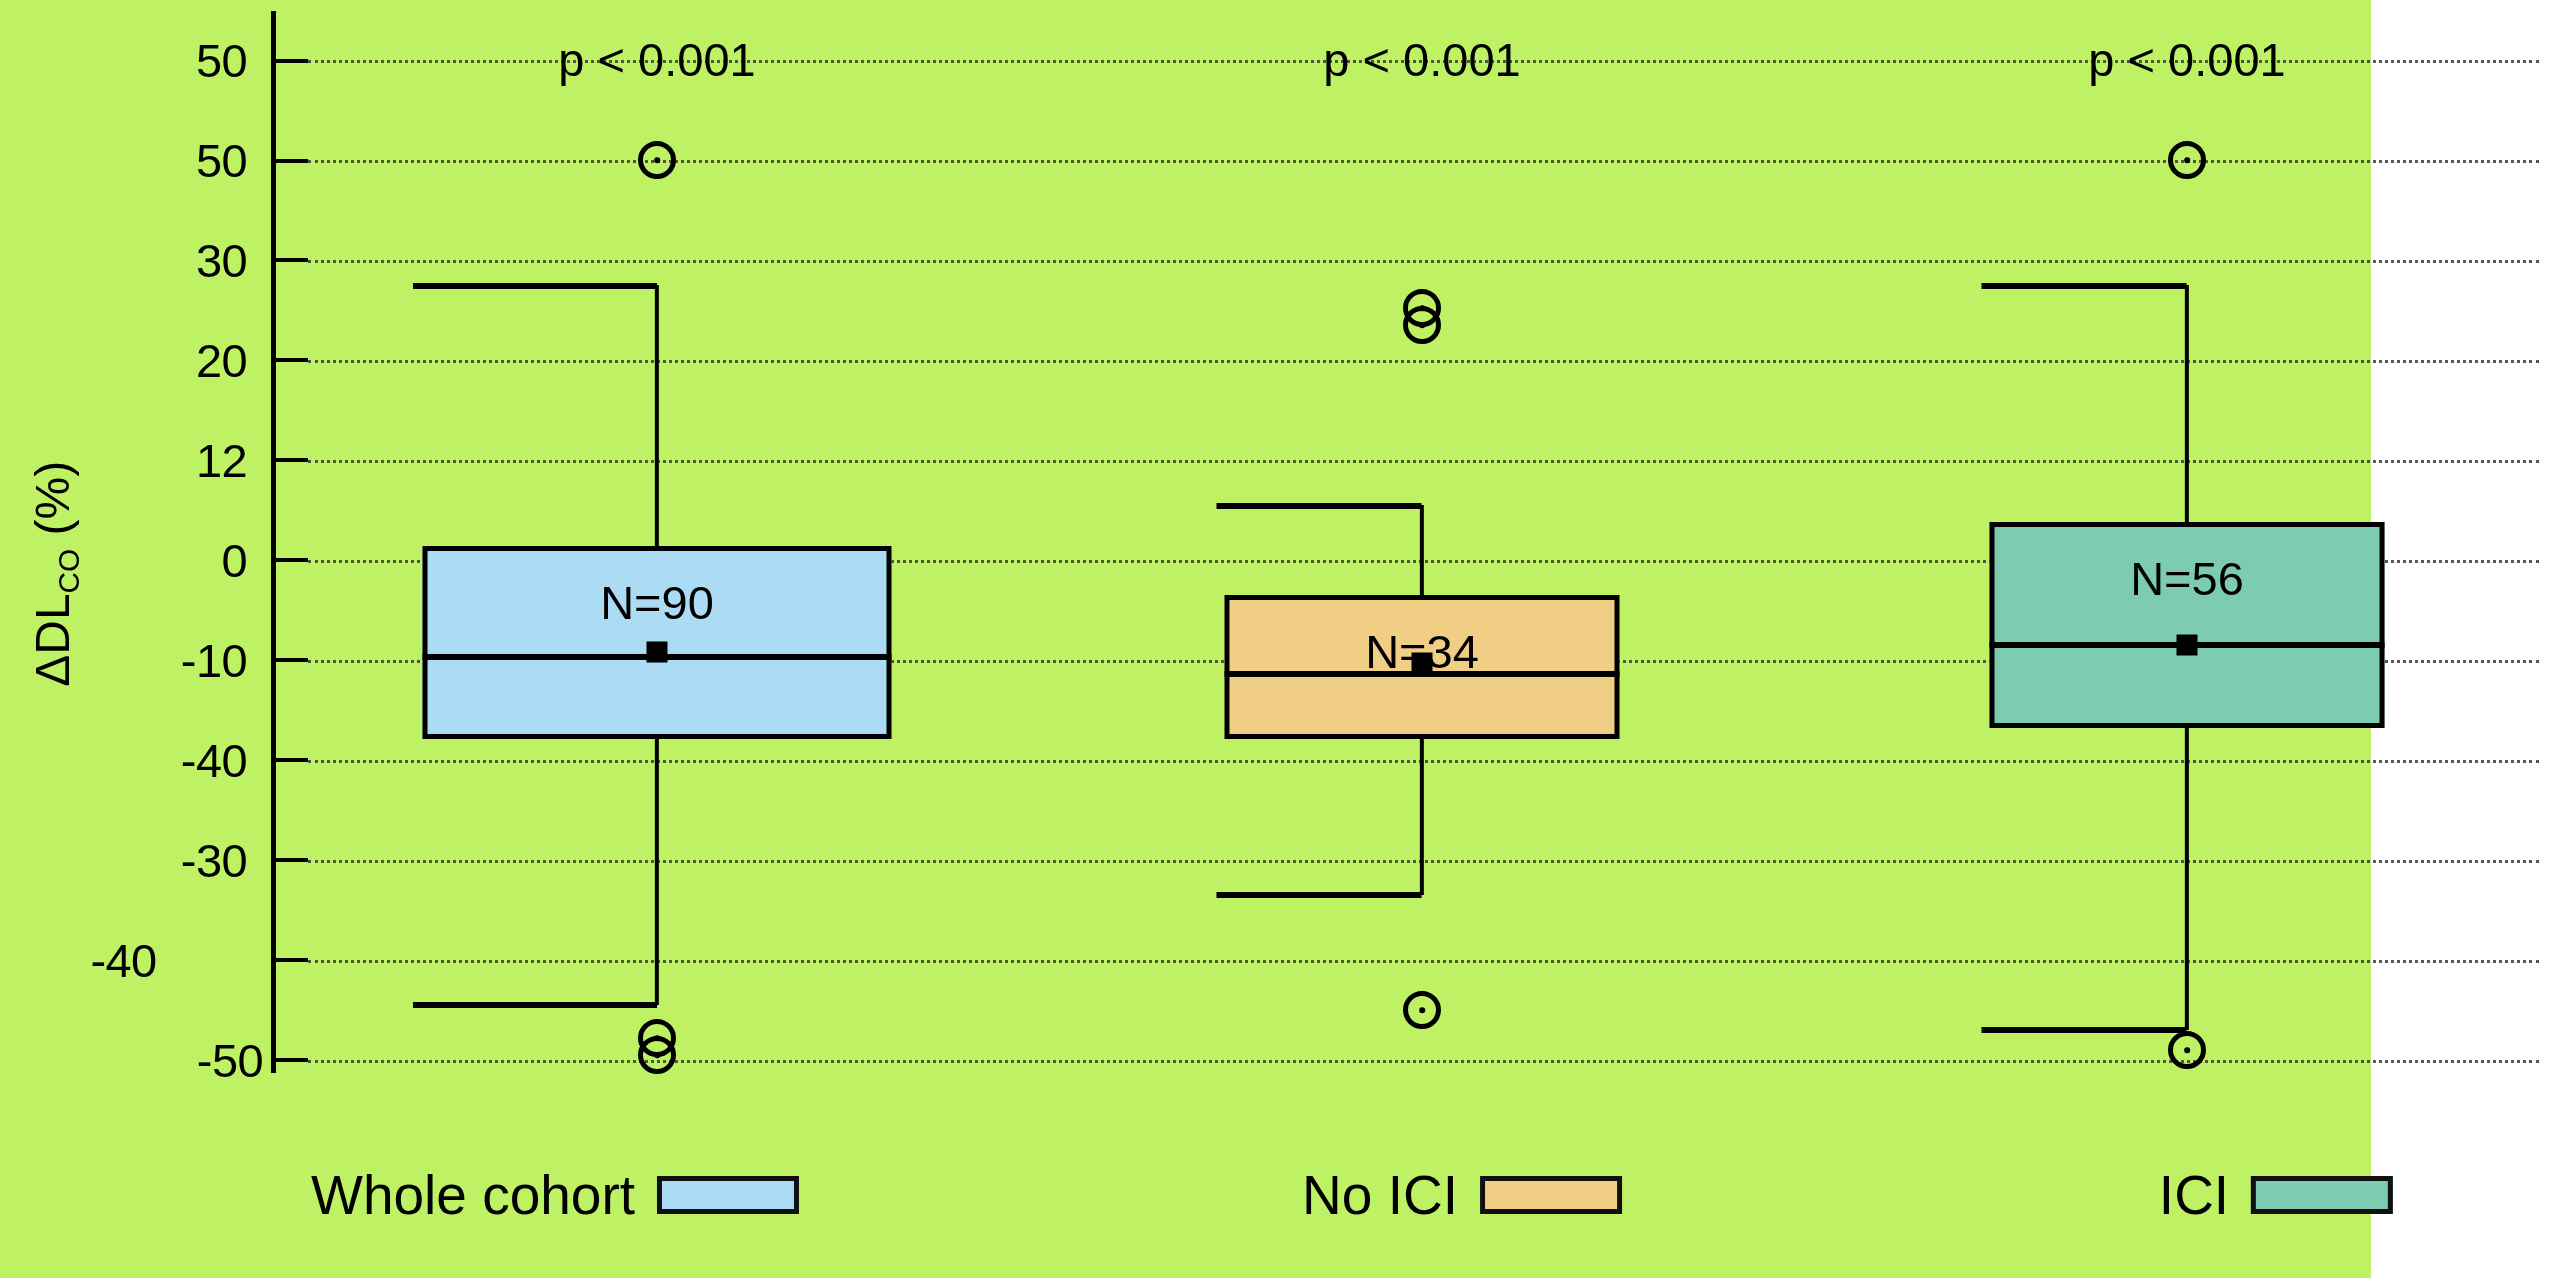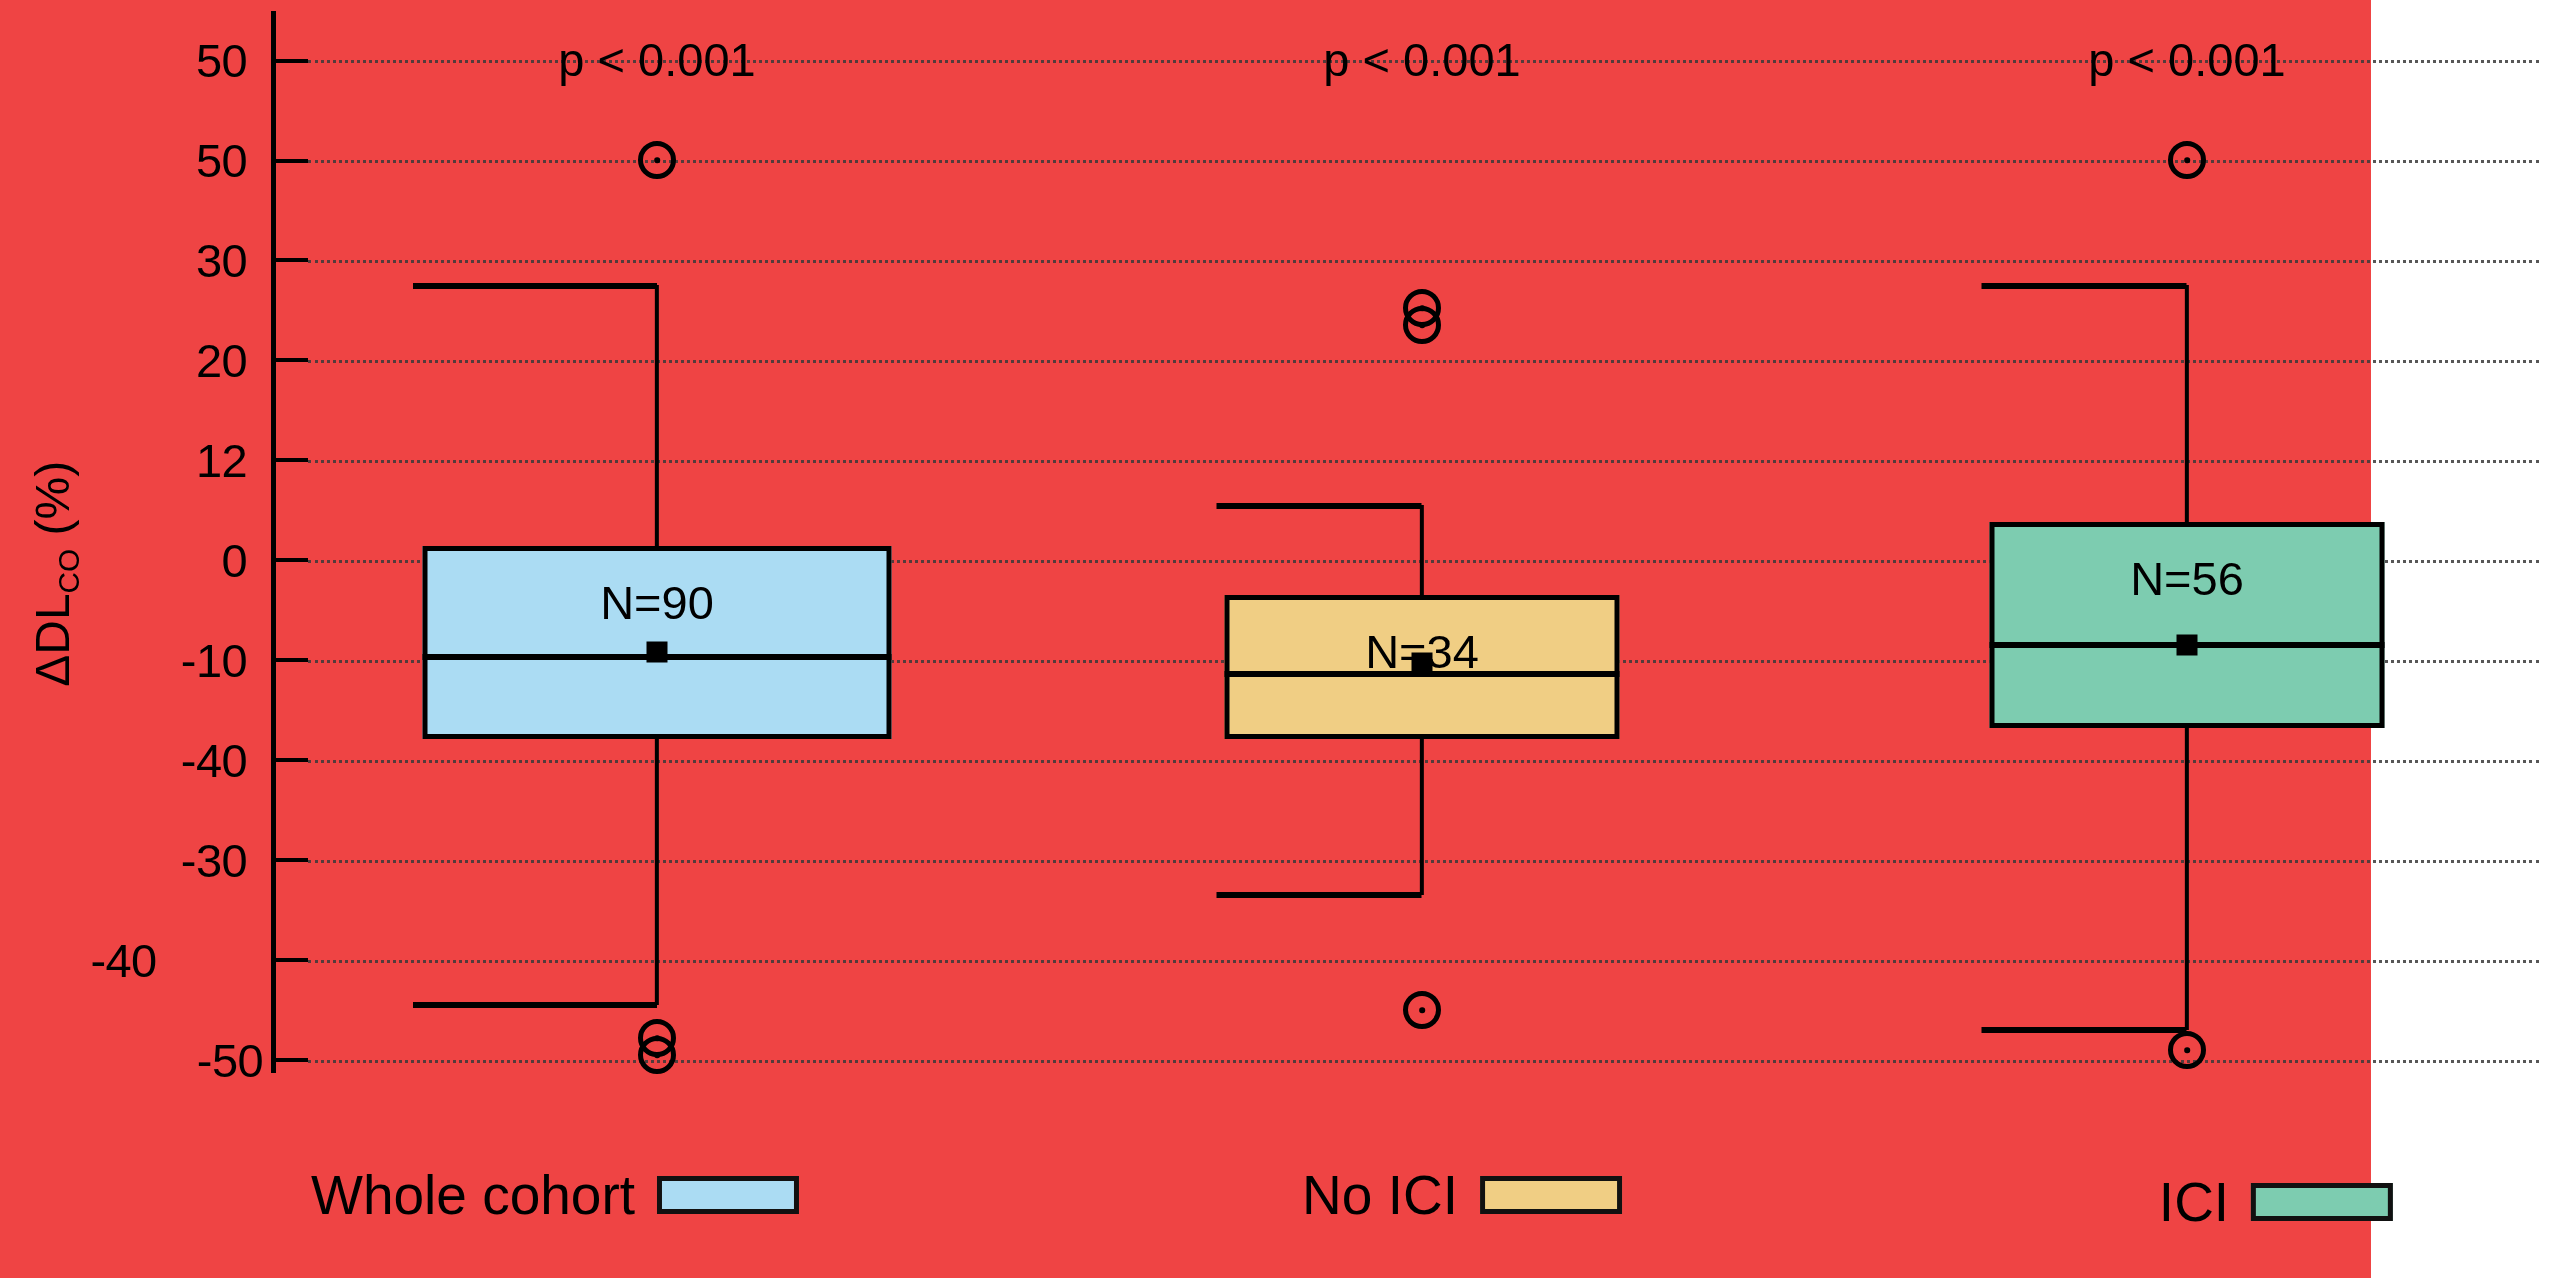--- a/index.html
+++ b/index.html
@@ -1,17 +1,17 @@
 <!DOCTYPE html>
 <html style="font-size:10px"><head>
 <meta charset="utf-8">
 <style>
   html,body{margin:0;padding:0;background:#ffffff;}
   body{width:2576px;height:1279px;overflow:hidden;font-family:"Liberation Sans",sans-serif;}
-  #root{position:relative;width:2371px;height:1279px;background:#ef4444;}
+  #root{position:relative;width:2371px;height:1279px;background:#bef264;}
 
   
   #plot{position:absolute;left:0;top:0;width:2576px;height:1110px;}
 
   .yaxis-line{position:absolute;left:271px;top:11px;width:5px;height:1062px;background:#000;}
 
   .ytick{position:absolute;left:276px;width:32px;height:4.3px;background:#000;}
   .ylabel{position:absolute;right:0;width:204px;text-align:right;font-size:47px;color:#000;
           line-height:1;transform:translateY(-50%);letter-spacing:-0.6px;}
 
@@ -141,20 +141,20 @@
 
   <div id="legend">
       <div class="leg-item" style="left: 555px;">
         <span class="leg-text">Whole cohort</span>
         <span class="leg-swatch" style="background: rgb(171, 220, 243);"></span>
       </div>
       <div class="leg-item" style="left: 1462px;">
         <span class="leg-text">No ICI</span>
         <span class="leg-swatch" style="background: rgb(240, 206, 132);"></span>
       </div>
-      <div class="leg-item" style="left: 2276px; margin-top: 7px;">
+      <div class="leg-item" style="left: 2276px;">
         <span class="leg-text">ICI</span>
         <span class="leg-swatch" style="background: rgb(125, 204, 176);"></span>
       </div>
     </div>
 
 </div>
 
 
 </body></html>

